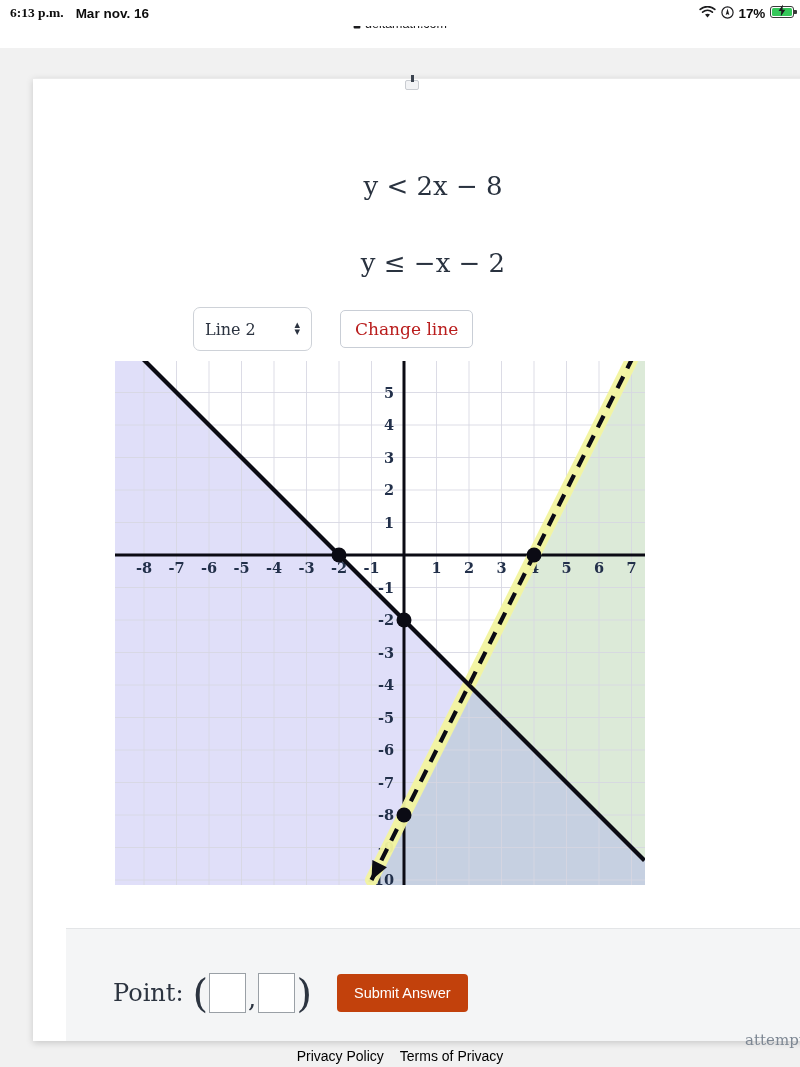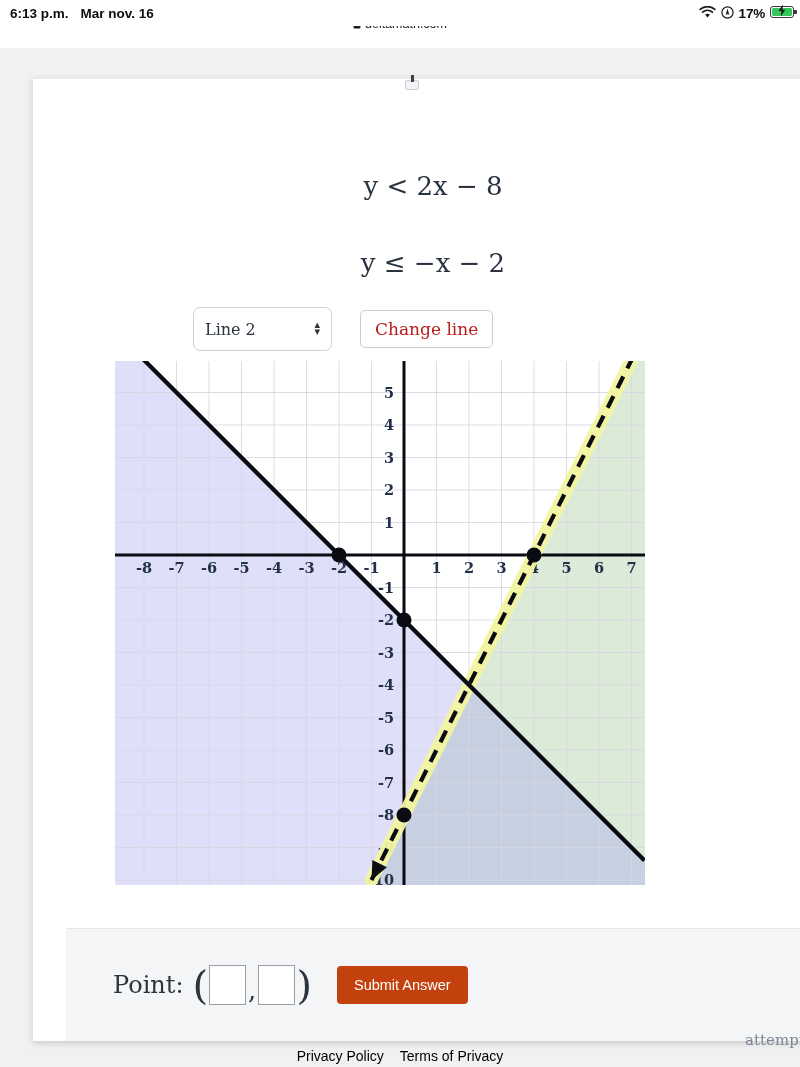--- a/index.html
+++ b/index.html
@@ -11,21 +11,21 @@
   }
   body { position: relative; }
 
   
   .statusbar {
     position: absolute; top: 0; left: 0; width: 800px; height: 26px;
     display: flex; align-items: center; color: #0d0d0d;
     font-size: 13.5px; font-weight: 600; z-index: 40;
     background: #ffffff;
   }
-  .sb-time { margin-left: 10px; }
+  .sb-time { margin-left: 10px; font-family: Liberation Serif, serif; }
   .sb-date { margin-left: 12px; }
   .sb-right { margin-left: auto; margin-right: 6px; display: flex; align-items: flex-start; gap: 5px; }
   .wifi-icon svg { display: block; }
   .loc-icon svg { display: block; }
   .sb-pct { font-size: 13.5px; font-weight: 600; letter-spacing: -0.2px; }
   .batt {
     position: relative; width: 24px; height: 12px;
     border: 1.4px solid #3a3a3a; border-radius: 3px; display: flex;
     align-items: center; padding: 1px;
   }
@@ -74,21 +74,21 @@
     position: absolute; left: 0; width: 800px; text-align: center;
     font-family: "DejaVu Serif", "Liberation Serif", serif;
     color: #29323f; white-space: pre;
   }
   .eqn-1 { top: 93px; font-size: 26px; }
   .eqn-2 { top: 170px; font-size: 26px; }
 
   
   .controls { position: absolute; top: 229px; left: 160px; display: flex; align-items: flex-start; gap: 28px; }
   .select-box {
-    width: 139px; height: 44px; border: 1px solid #ced2d8; border-radius: 7px;
+    width: 119px; height: 44px; border: 1px solid #ced2d8; border-radius: 7px;
     background: #fff; display: flex; align-items: center; padding: 0 11px;
     font-family: "DejaVu Serif", "Liberation Serif", serif; font-size: 16px; color: #2b3340;
   }
   .select-box .chev { margin-left: auto; display: flex; flex-direction: column; align-items: center; line-height: 0.62; font-size: 11px; color: #2b3340; }
   .btn-line, .btn-shade {
     height: 38px; border: 1px solid #c9ced6; border-radius: 5px; background: #fff;
     font-family: "DejaVu Serif", "Liberation Serif", serif; font-size: 17px; color: #b91c1c;
     display: flex; align-items: center; justify-content: center; padding: 0 14px;
     margin-top: 3px;
   }
@@ -96,21 +96,21 @@
 
   
   .graph { position: absolute; top: 283px; left: 82px; width: 530px; height: 524px; overflow: hidden; background: #ffffff; }
   .graph svg { display: block; }
 
   
   .answer-bar {
     position: absolute; top: 850px; left: 33px; width: 800px; height: 113px;
     background: #f4f5f6; border-top: 1px solid #e3e5e7;
   }
-  .answer-row { position: absolute; top: 36px; left: 47px; display: flex; align-items: center; }
+  .answer-row { position: absolute; top: 44px; left: 47px; display: flex; align-items: center; }
   .pt-label { font-family: "DejaVu Serif","Liberation Serif",serif; font-size: 24px; color: #2c3440; margin-right: 9px; }
   .paren { font-family: "DejaVu Serif","Liberation Serif",serif; font-size: 40px; color: #2c3440; line-height: 0.8; font-weight: 300; }
   .ans-input { width: 37px; height: 40px; border: 1px solid #9aa0a6; background: #fff; margin: 0 1px; }
   .comma { font-family: "DejaVu Serif","Liberation Serif",serif; font-size: 26px; color: #2c3440; margin: 10px 1px 0 1px; }
   .submit-btn {
     margin-left: 25px; background: #c2410c; color: #ffffff; border: none; border-radius: 4px;
     height: 38px; padding: 0 17px; font-size: 14.5px; font-family: "Liberation Sans", sans-serif;
   }
   .attempt {
     position: absolute; top: 102px; right: -2px; font-family: "DejaVu Serif","Liberation Serif",serif;

